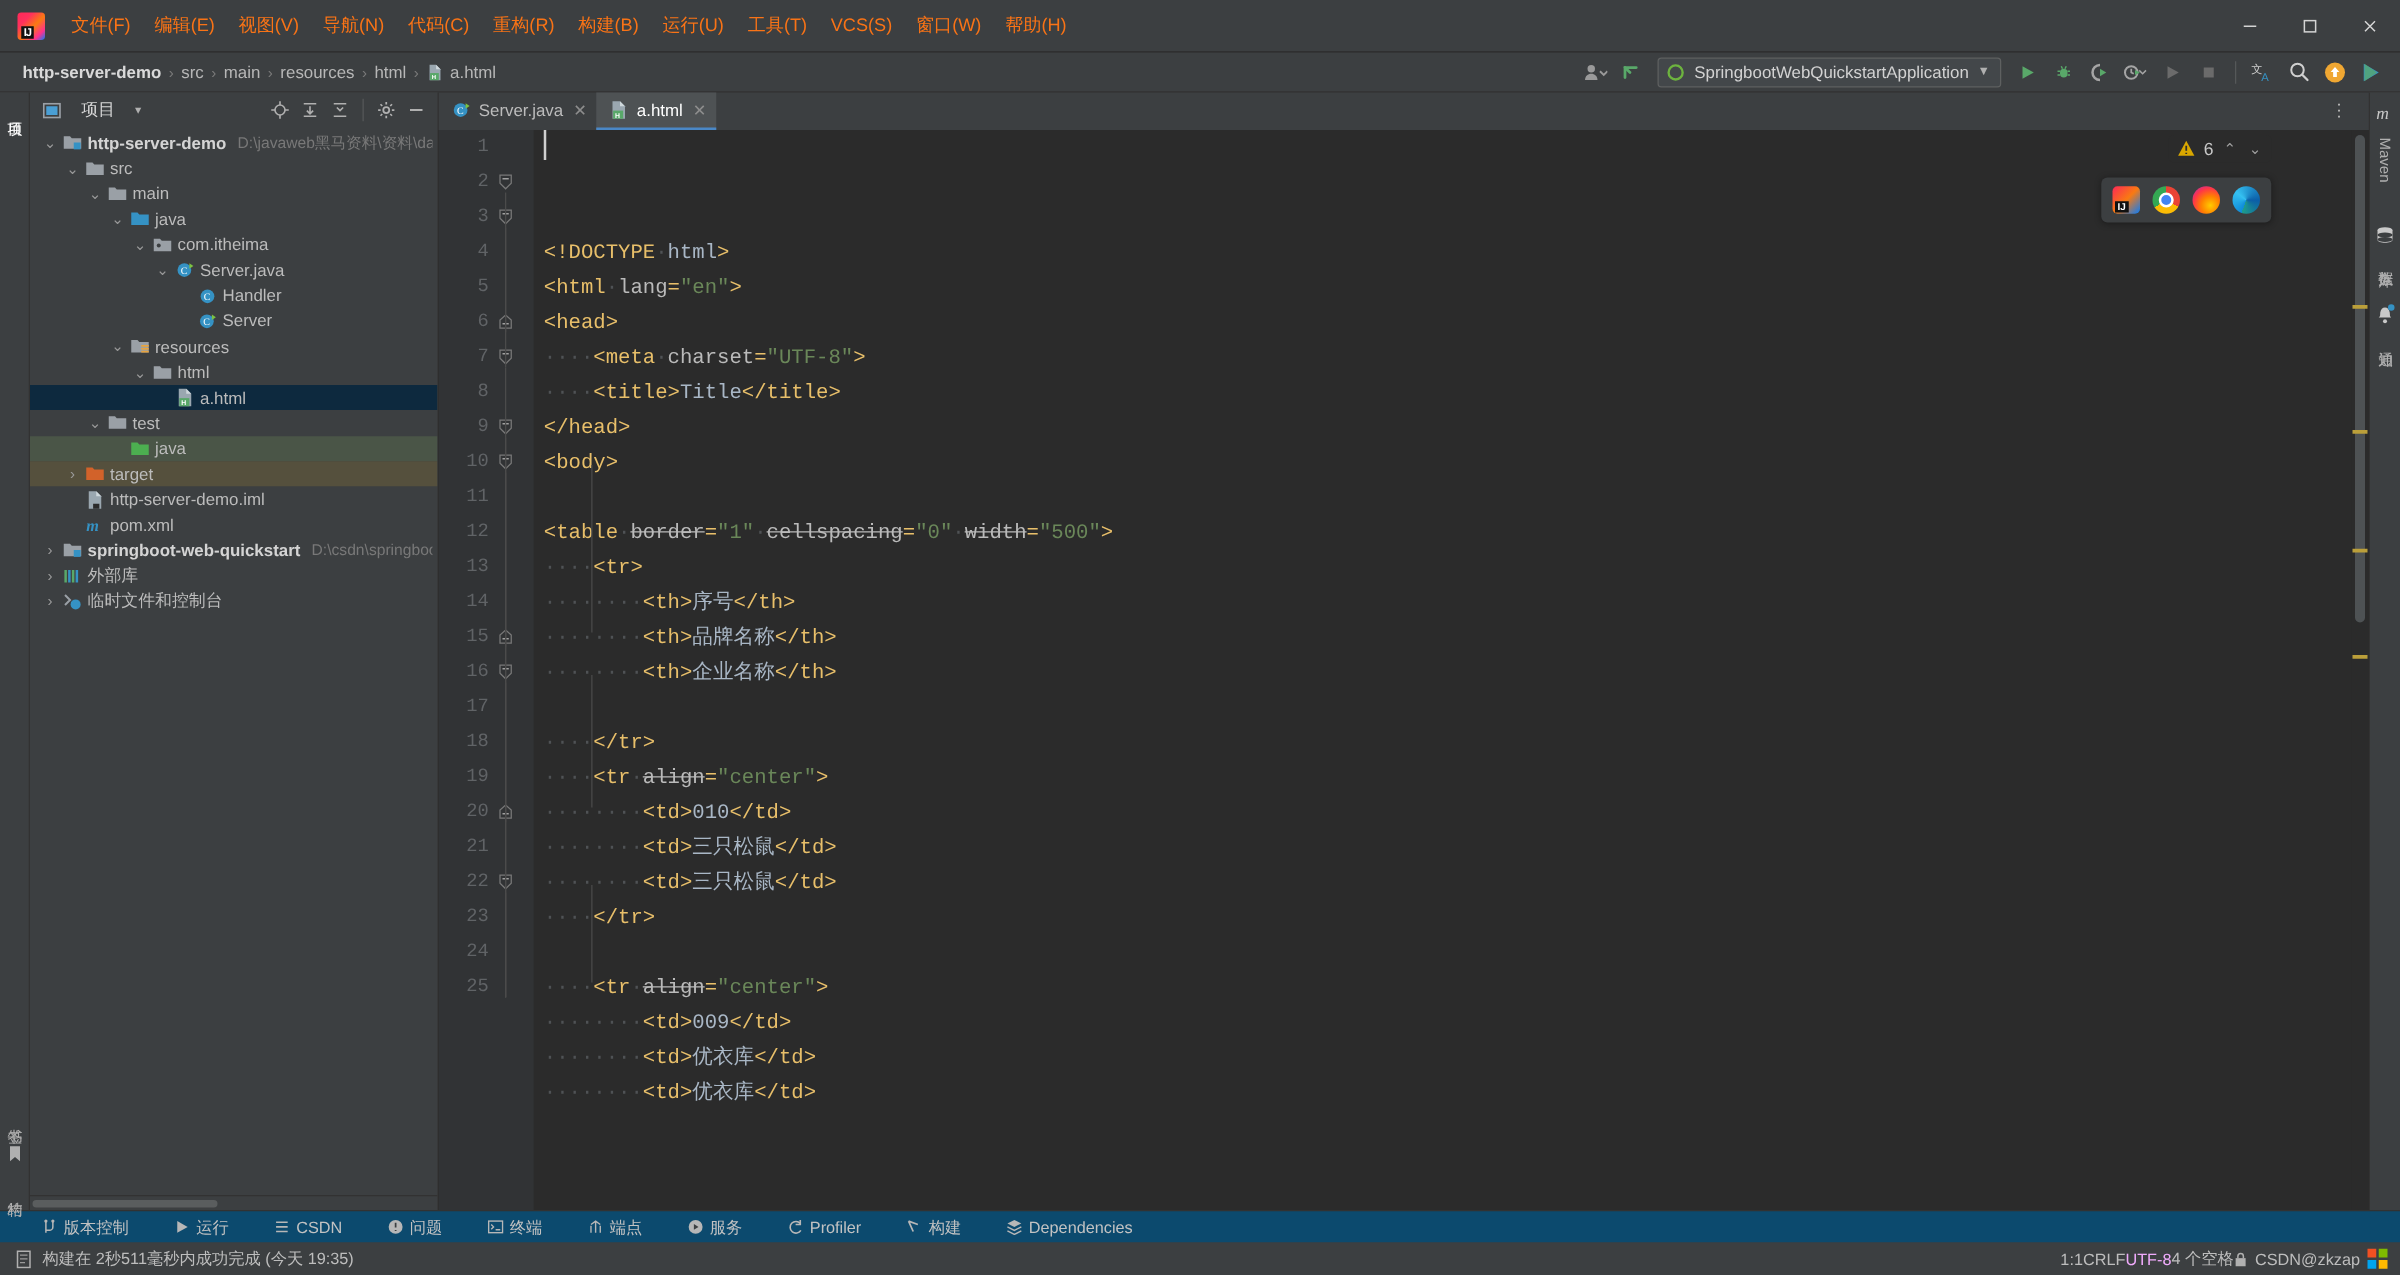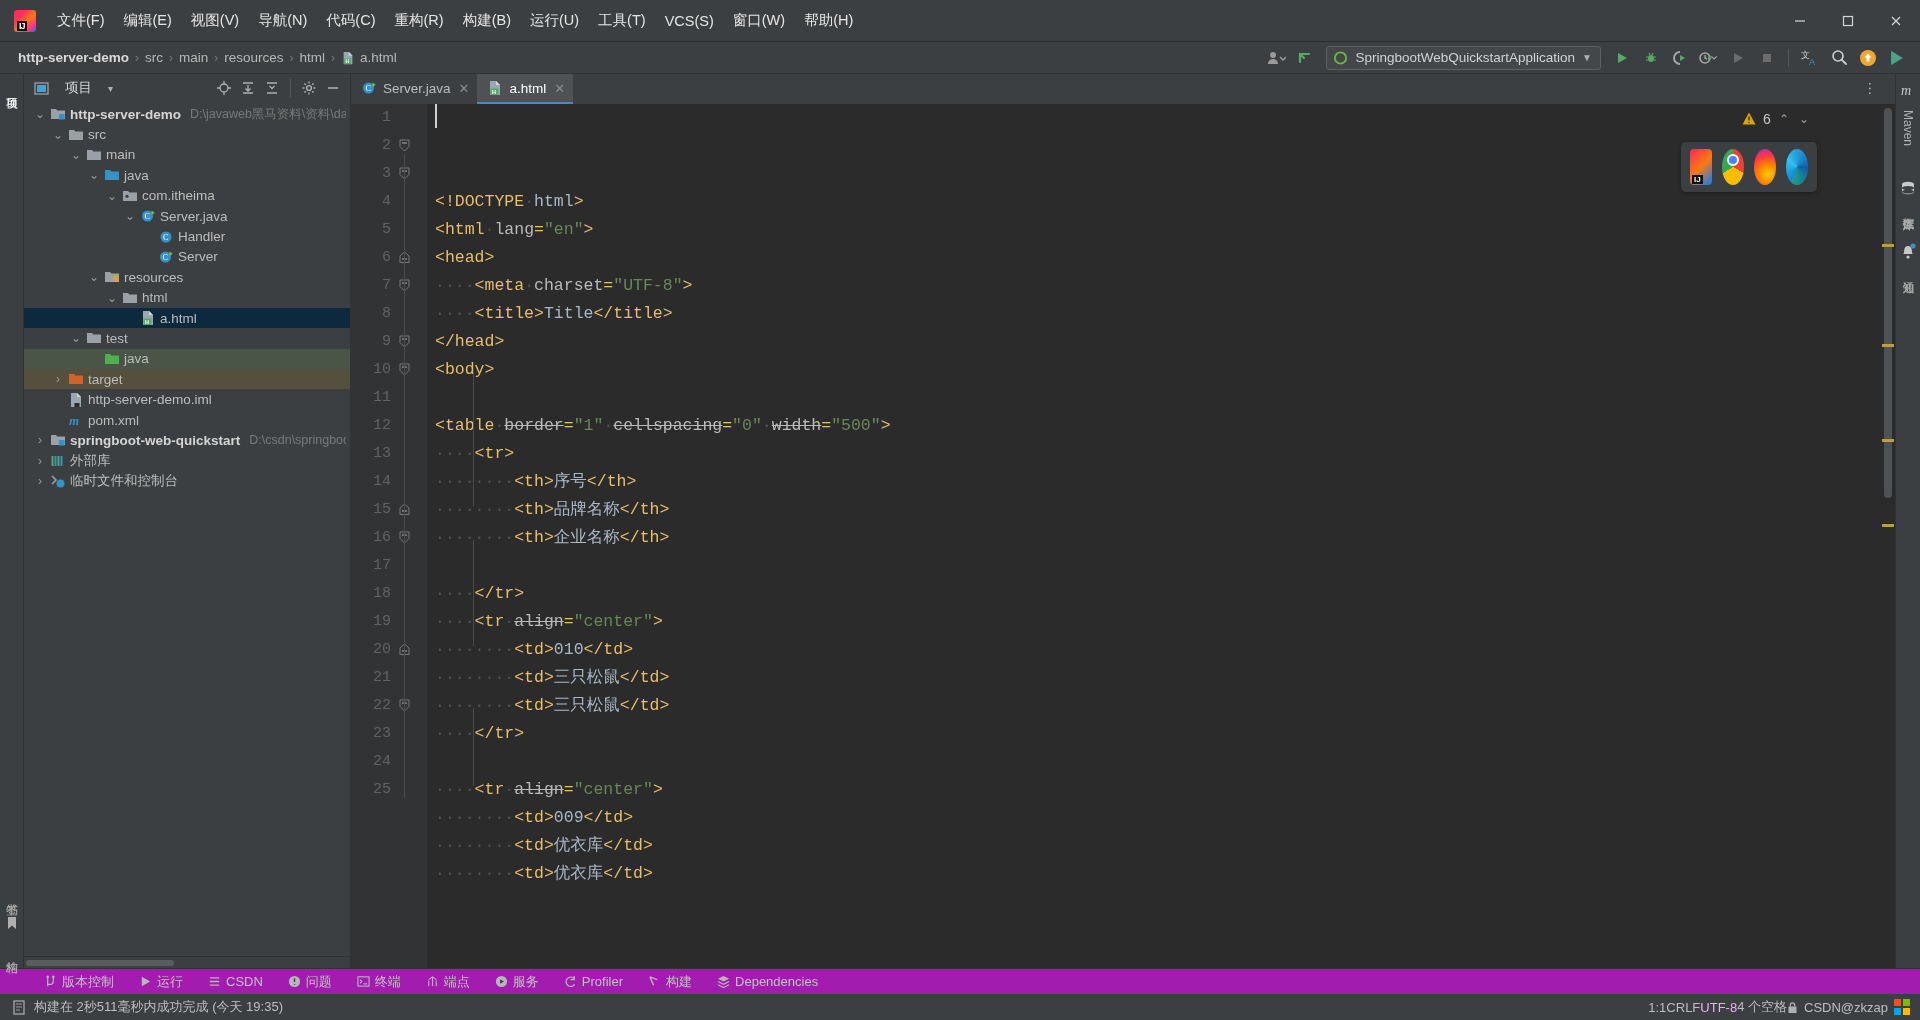--- a/index.html
+++ b/index.html
@@ -24,21 +24,21 @@
     background: linear-gradient(135deg,#fe2857 0%,#fe315d 28%,#f97a12 55%,#ff318c 80%,#087cfa 100%);
     overflow: hidden;
   }
   .ij-logo::after {
     content: "IJ"; position: absolute; left: 3px; bottom: 1px;
     font-size: 9px; font-weight: bold; color: #fff; letter-spacing: -1px;
     background: #111; padding: 0 2px; line-height: 10px;
   }
   .menu { display: flex; align-items: center; gap: 1px; }
   .menu-item {
-    font-size: 14.5px; color: #e5e5e5; padding: 4px 9px; white-space: nowrap;
+    font-size: 14.5px; color: #f97316; padding: 4px 9px; white-space: nowrap;
     border-radius: 3px; cursor: default;
   }
   .win-title {
     position: absolute; left: 0; right: 0; text-align: center;
     font-size: 14.5px; color: #c9c9c9; pointer-events: none;
   }
   .win-ctl { margin-left: auto; display: flex; align-items: center; height: 100%; z-index: 2; }
   .win-btn {
     width: 48px; height: 42px; display: flex; align-items: center; justify-content: center;
     color: #d4d4d4; font-size: 15px;
@@ -150,21 +150,21 @@
   .txt { color: #a9b7c6; }
   .dot { color: #4f5255; }
   .caret { position: absolute; width: 2px; background: #cfcfcf; left: 8px; top: 0; height: 24px; }
 
   
   .browsers {
     position: absolute; top: 38px; right: 78px; background: #3c3f41;
     border-radius: 5px; display: flex; gap: 10px; padding: 7px 9px; z-index: 6;
     box-shadow: 0 1px 5px rgba(0,0,0,.35);
   }
-  .bico { width: 22px; height: 36px; border-radius: 50%; }
+  .bico { width: 22px; height: 22px; border-radius: 50%; }
 
   
   .inspect {
     position: absolute; top: 4px; right: 78px; display: flex; align-items: center; gap: 6px;
     background: #2b2b2b; padding: 3px 6px; border-radius: 4px; z-index: 7;
     font-size: 14px; color: #c8c8c8;
   }
   .chev { color: #a0a0a0; font-size: 12px; padding: 0 2px; }
 
   
@@ -174,22 +174,22 @@
 
   
   .rstrip {
     width: 25px; background: #3c3f41; border-left: 1px solid #323232; flex: none;
     display: flex; flex-direction: column; align-items: center; padding-top: 8px; gap: 6px;
   }
   .rtab { writing-mode: vertical-rl; font-size: 12px; color: #b0b0b0; padding: 6px 1px; }
 
   
   .toolstrip {
-    height: 26px; background: #a21caf; display: flex; align-items: center;
-    padding-left: 36px; gap: 9px; flex: none; border-top: 1px solid #323232;
+    height: 26px; background: #0c4a6e; display: flex; align-items: center;
+    padding-left: 25px; gap: 20px; flex: none; border-top: 1px solid #323232;
   }
   .tw { display: flex; align-items: center; gap: 5px; font-size: 13px; color: #c2c2c2; padding: 2px 8px; border-radius: 3px; }
   .statusbar {
     height: 26px; background: #3c3f41; display: flex; align-items: center;
     padding: 0 10px 0 12px; font-size: 13px; color: #bdbdbd; flex: none;
   }
   .status-right { margin-left: auto; display: flex; align-items: center; }
   .muted { color: #f0abfc; }
   svg { display: block; }
 </style>

